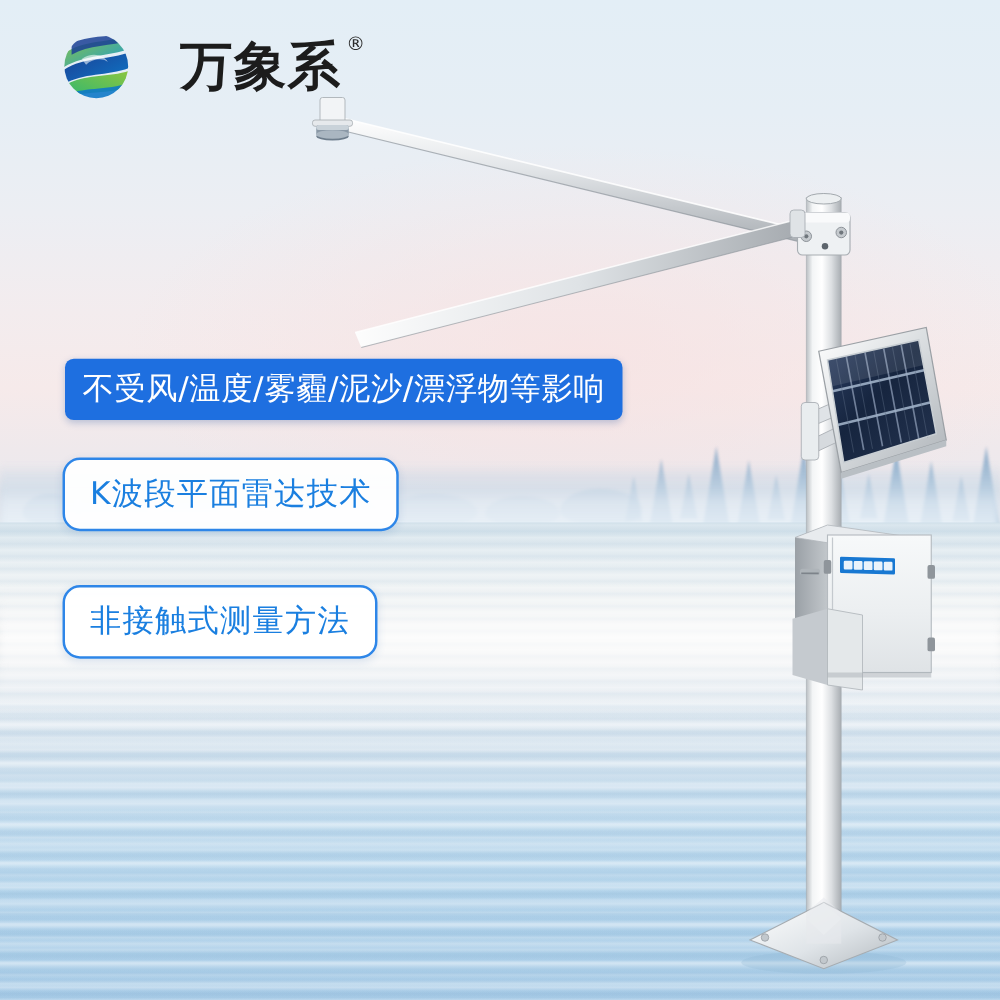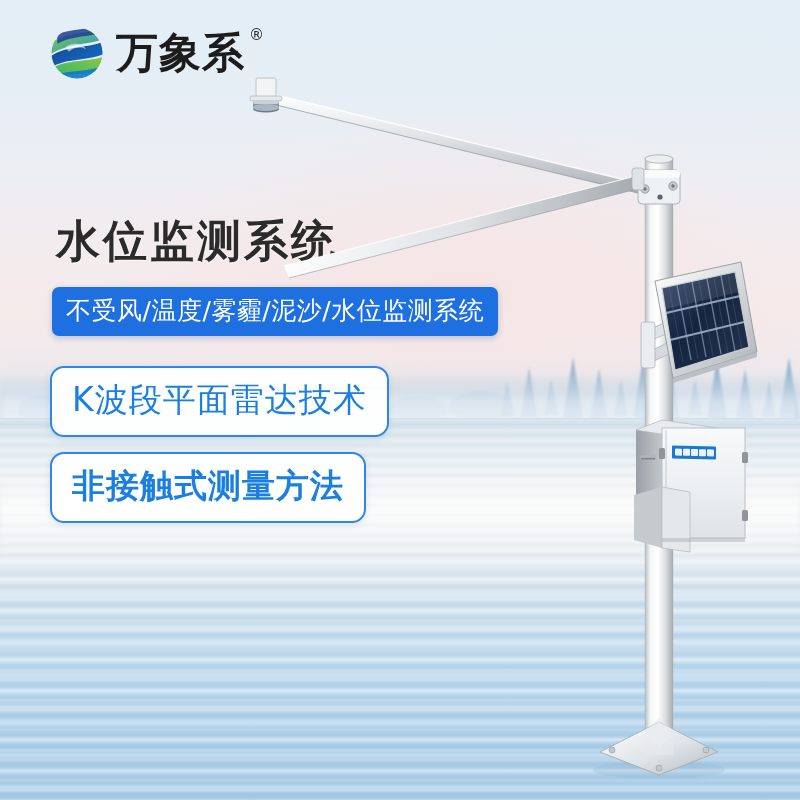--- a/index.html
+++ b/index.html
@@ -110,21 +110,21 @@
   }
 
   
   .logo-wrap{
     position:absolute;left:48px;top:24px;display:flex;align-items:center;gap:10px;
   }
   .logo-mark{position:relative;width:58px;height:58px;}
   .logo-text{
     font-family:"DejaVu Sans","Liberation Sans",sans-serif;
     font-size:42px;font-weight:bold;color:#1c1c1c;letter-spacing:1px;
-    line-height:1;position:relative;
+    line-height:1;position:relative;margin-left:28px;
   }
   .logo-r{
     position:absolute;top:-4px;right:-20px;font-size:15px;font-weight:normal;color:#2a2a2a;
   }
 
   
   .main-title{
     position:absolute;left:56px;top:212px;
     font-family:"DejaVu Sans","Liberation Sans",sans-serif;
     font-size:44px;font-weight:bold;color:#2b2b2b;letter-spacing:3px;
@@ -138,27 +138,27 @@
     font-family:"DejaVu Sans","Liberation Sans",sans-serif;
     box-shadow:0 2px 6px rgba(20,70,150,.25);
     white-space:nowrap;
   }
 
   .feature{
     position:absolute;left:50px;
     background:rgba(255,255,255,.94);
     border:2px solid #2e86e8;border-radius:14px;
     padding:10px 20px 12px 20px;
-    color:#1a7fe0;font-size:33px;letter-spacing:1px;
+    color:#1a7fe0;font-size:25px;letter-spacing:1px;
     font-family:"DejaVu Sans","Liberation Sans",sans-serif;
     box-shadow:0 2px 7px rgba(40,100,170,.14);
     white-space:nowrap;
   }
   .f1{top:366px;}
-  .f2{top:452px;font-weight:bold;}
+  .f2{top:468px;}
   .f3{top:532px;}
   .f4{top:612px;}
 
   
   #rig{position:absolute;left:0;top:0;width:800px;height:800px;pointer-events:none;}
 
   
   .box-label{
     position:absolute;left:672px;top:446px;
     width:44px;height:13px;background:#1878d2;border-radius:1px;
@@ -242,22 +242,21 @@
         <circle cx="50" cy="50" r="44" fill="none" stroke="rgba(255,255,255,0)" stroke-width="0"></circle>
         <path d="M30 40 C44 30, 60 34, 66 44 C58 38, 44 40, 36 48 Z" fill="#ffffff" opacity=".55"></path>
       </svg>
     </div>
     <div class="logo-text">
       <span>万象系</span>
       <span class="logo-r">®</span>
     </div>
   </div>
 
-  <div class="main-title">水位监测系统</div>
-  <div class="ribbon">不受风/温度/雾霾/泥沙/水位监测系统</div>
+  <div class="ribbon">不受风/温度/雾霾/泥沙/漂浮物等影响</div>
 
   <div class="feature f1">K波段平面雷达技术</div>
   <div class="feature f2">非接触式测量方法</div>
 
   <svg id="rig" viewBox="0 0 800 800">
     <defs>
       <linearGradient id="poleG" x1="0" y1="0" x2="1" y2="0">
         <stop offset="0%" stop-color="#b9bec2"></stop>
         <stop offset="18%" stop-color="#f3f5f6"></stop>
         <stop offset="45%" stop-color="#ffffff"></stop>

